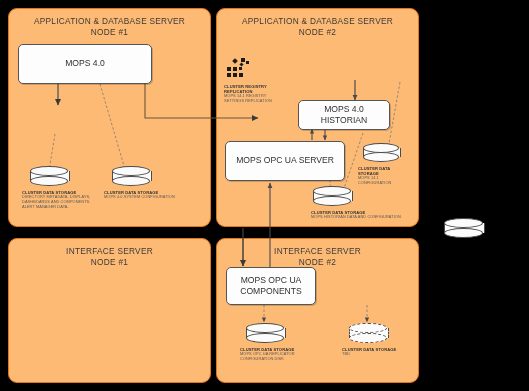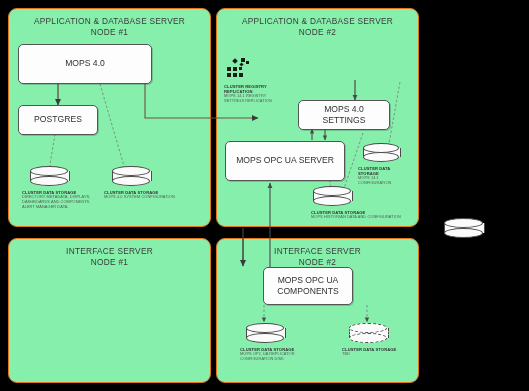--- a/index.html
+++ b/index.html
@@ -2,21 +2,21 @@
 <html><head>
 <meta charset="utf-8">
 <style>
   html,body{margin:0;padding:0;background:#000;}
   body{width:529px;height:391px;position:relative;overflow:hidden;
        font-family:"Liberation Sans", sans-serif;color:#2b2b2b;}
 
   .stage{position:absolute;left:0;top:0;width:529px;height:391px;}
 
   
-  .panel{position:absolute;background:#86efac;border:1.6px solid #e2761b;
+  .panel{position:absolute;background:#fdba74;border:1.6px solid #e2761b;
          border-radius:9px;box-sizing:border-box;}
   .panel-title{position:absolute;left:0;right:0;top:7px;text-align:center;
                font-size:8.3px;line-height:11px;letter-spacing:.25px;color:#3a3a3a;}
   .panel-title span{display:block;}
 
   
   .box{position:absolute;background:#fdfdfd;border:1px solid #555;
        border-radius:5px;box-sizing:border-box;display:flex;
        align-items:center;justify-content:center;text-align:center;
        font-size:8.6px;line-height:11.5px;color:#303030;
@@ -125,35 +125,32 @@
 
     <path d="M367,305 L367,322" stroke="#7a7a7a" stroke-width=".8" fill="none" stroke-dasharray="2.5,2" marker-end="url(#ahs)"></path>
 
     <path d="M0,118 L145,118" stroke="#6b5540" stroke-width="1.1" fill="none" opacity="0"></path>
   </svg>
 
   <div class="box" style="left:18px;top:44px;width:134px;height:40px;">
     <span>MOPS 4.0</span>
   </div>
 
-  <div class="box" style="left:18px;top:105px;width:80px;height:30px;">
-    <span>POSTGRES</span>
-  </div>
 
 
   <div class="box" style="left:298px;top:100px;width:92px;height:30px;flex-direction:column;">
     <span>MOPS 4.0</span>
-    <span>SETTINGS</span>
+    <span>HISTORIAN</span>
   </div>
 
   <div class="box" style="left:225px;top:141px;width:120px;height:40px;flex-direction:column;">
     <span>MOPS OPC UA SERVER</span>
   </div>
 
-  <div class="box" style="left:226px;top:267px;width:90px;height:38px;flex-direction:column;margin-left:37px;">
+  <div class="box" style="left:226px;top:267px;width:90px;height:38px;flex-direction:column;">
     <span>MOPS OPC UA</span>
     <span>COMPONENTS</span>
   </div>
 
 
   <div class="cyl" style="left:30px;top:166px;width:38px;height:20px;">
     <div class="body"></div>
     <div class="bot"></div>
     <div class="top"></div>
   </div>

